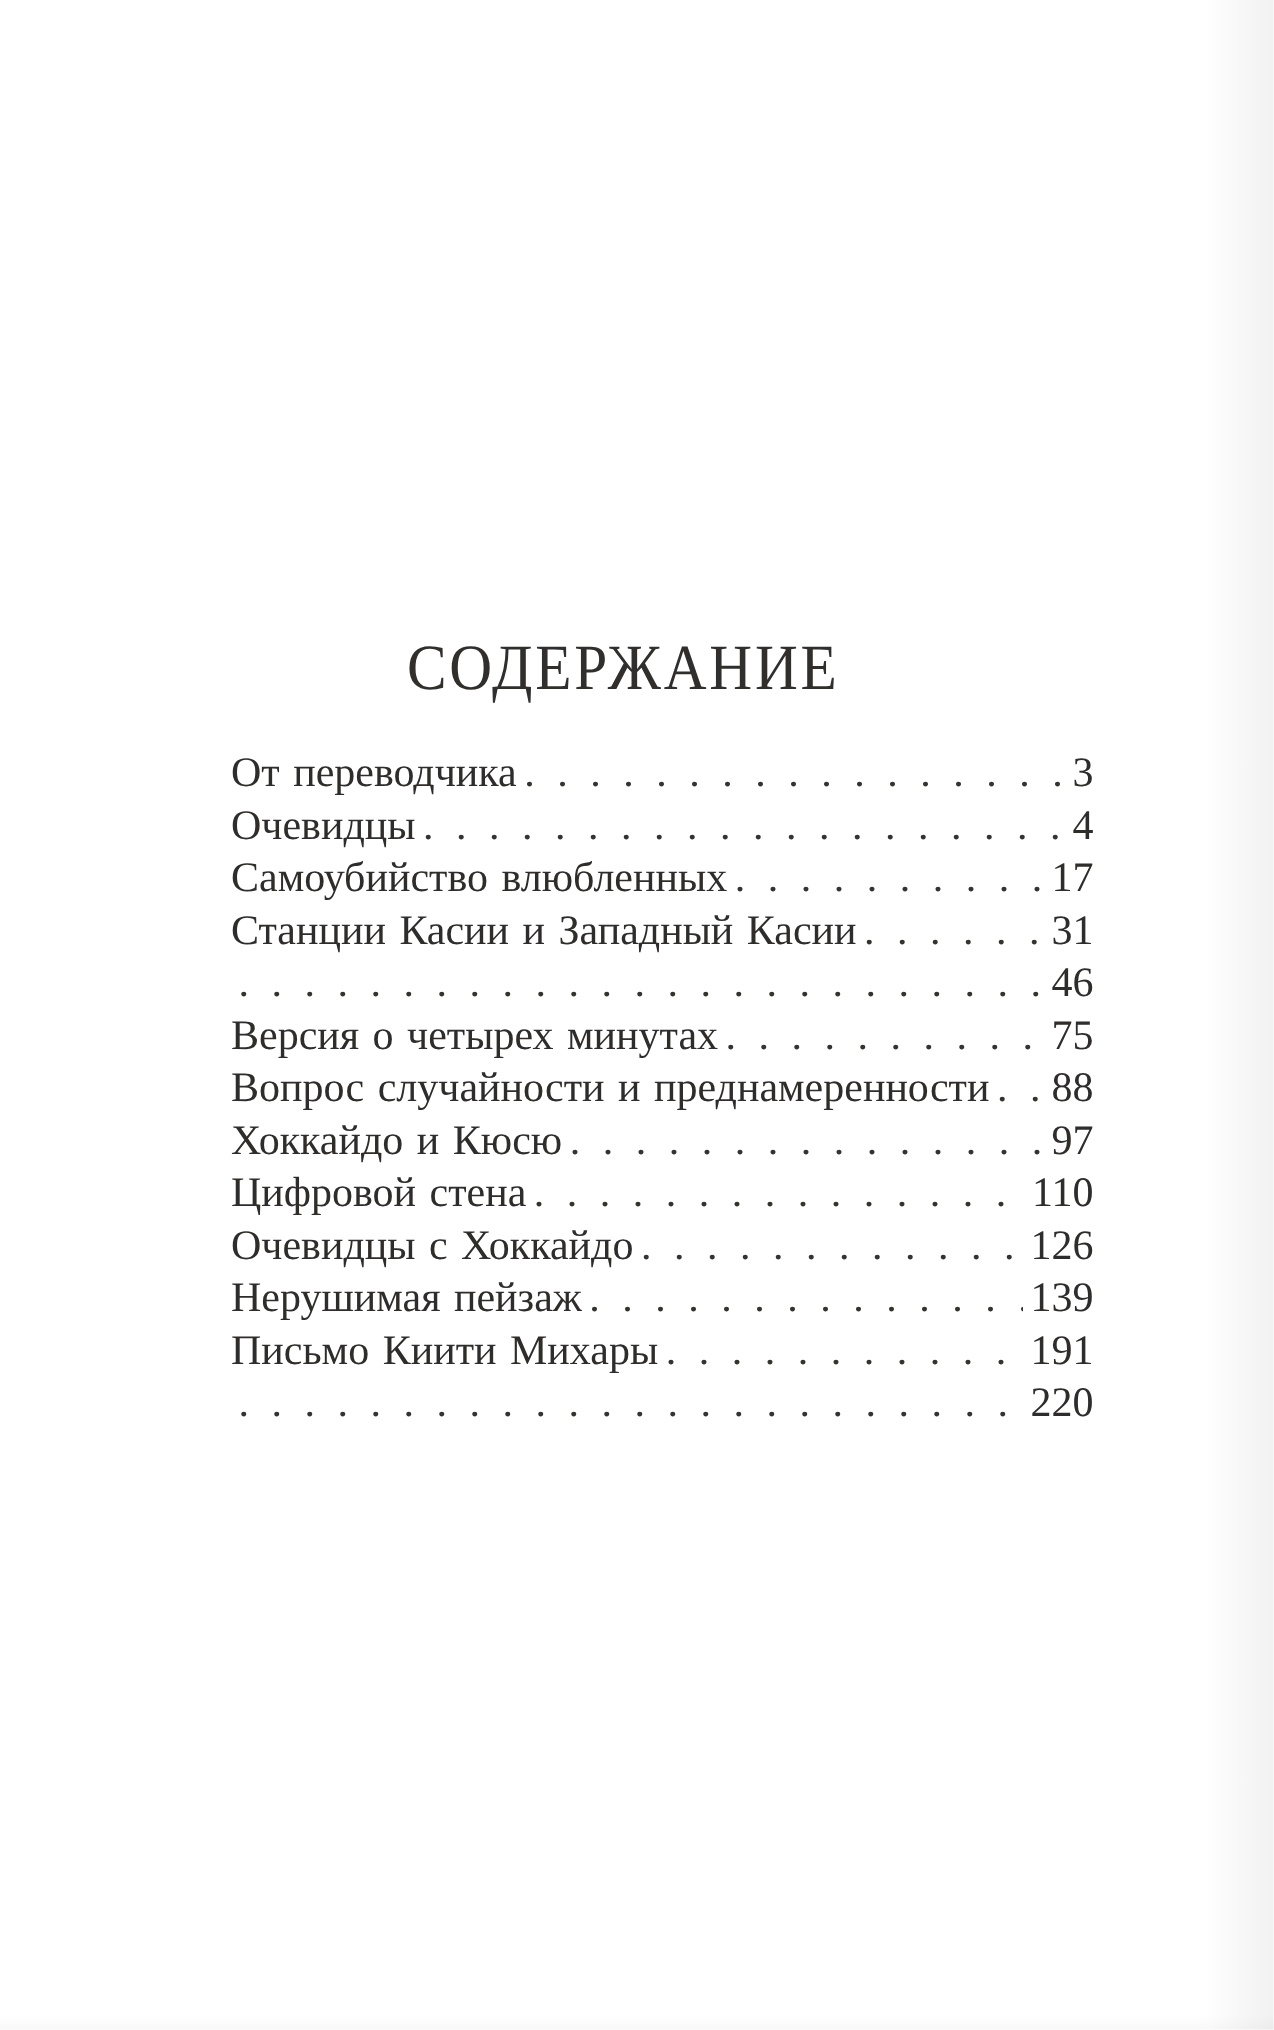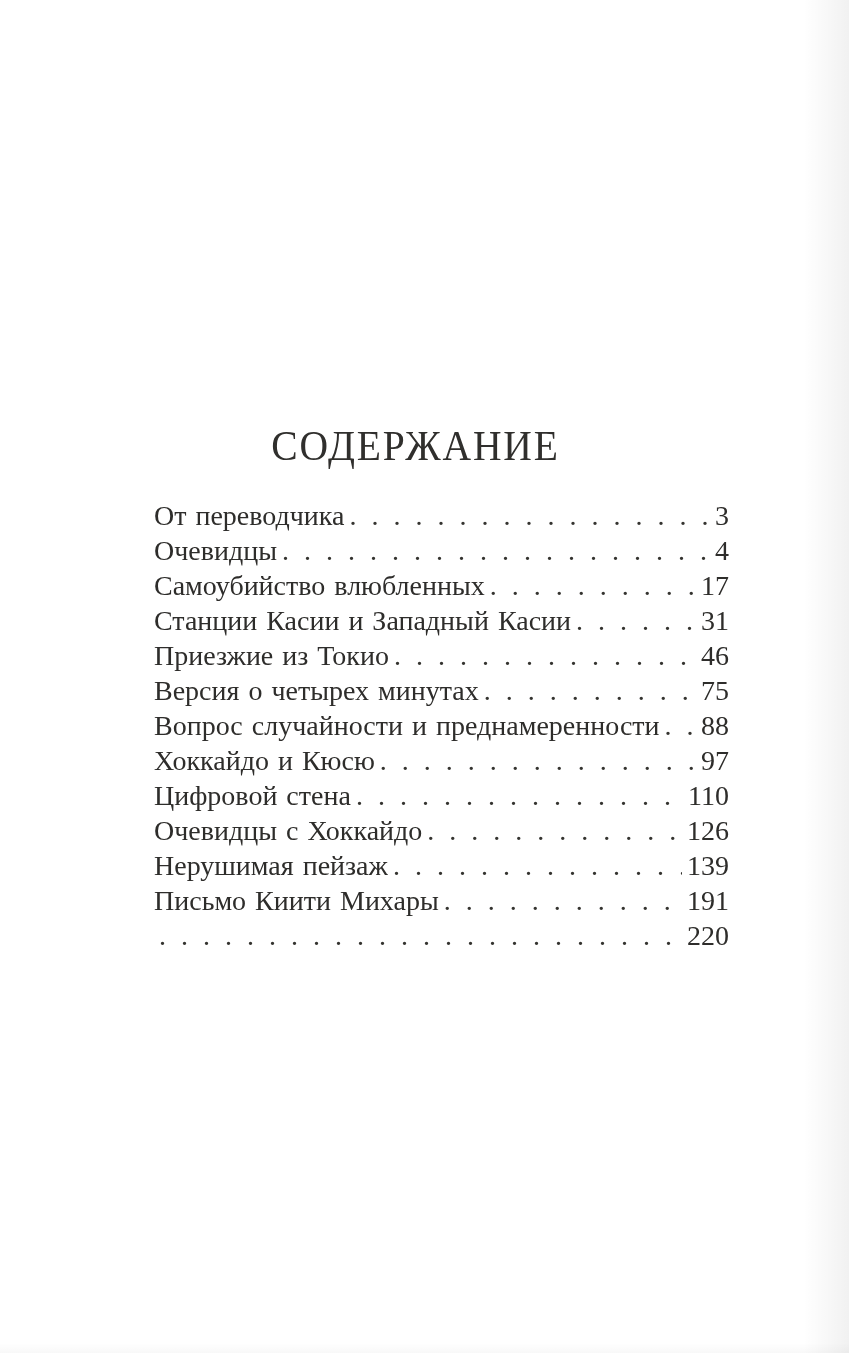--- a/index.html
+++ b/index.html
@@ -121,21 +121,20 @@
       <span class="entry-page">17</span>
     </div>
 
     <div class="toc-row">
       <span class="entry-label">Станции Касии и Западный Касии</span>
       <span class="dot-leader"></span>
       <span class="entry-page">31</span>
     </div>
 
     <div class="toc-row">
-      <span class="entry-label">Приезжие из Токио</span>
       <span class="dot-leader"></span>
       <span class="entry-page">46</span>
     </div>
 
 
     <div class="toc-row">
       <span class="entry-label">Версия о четырех минутах</span>
       <span class="dot-leader"></span>
       <span class="entry-page">75</span>
     </div>

